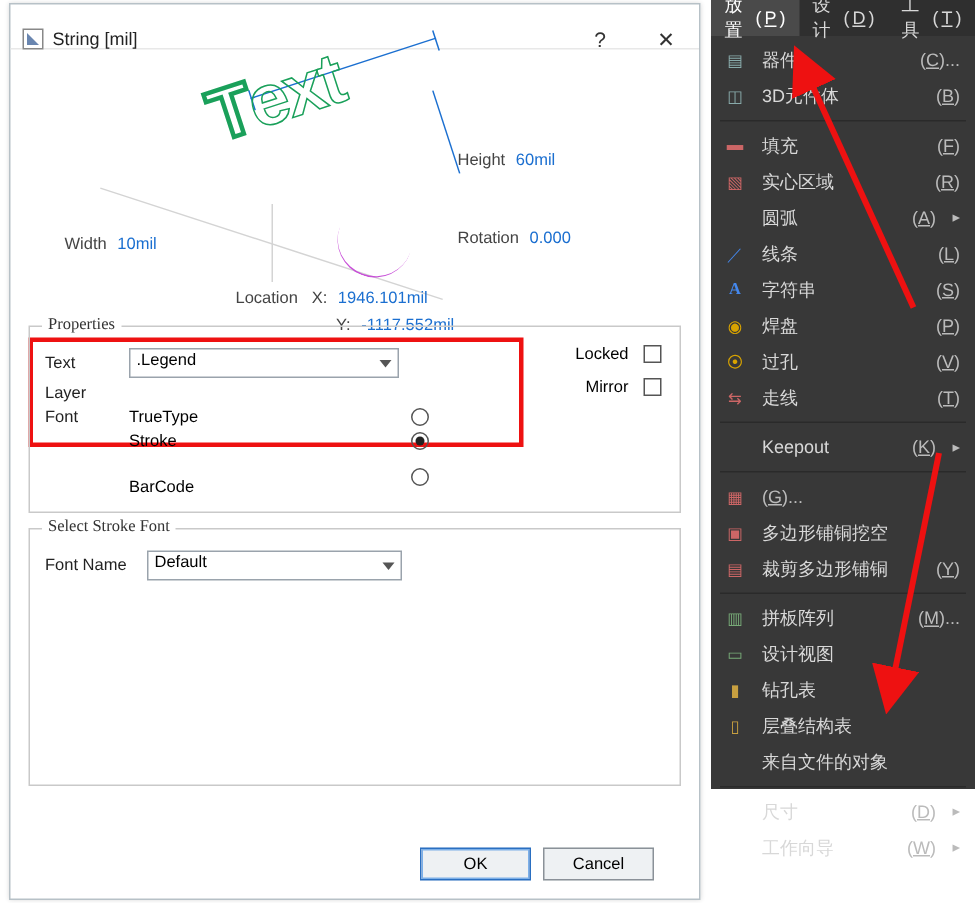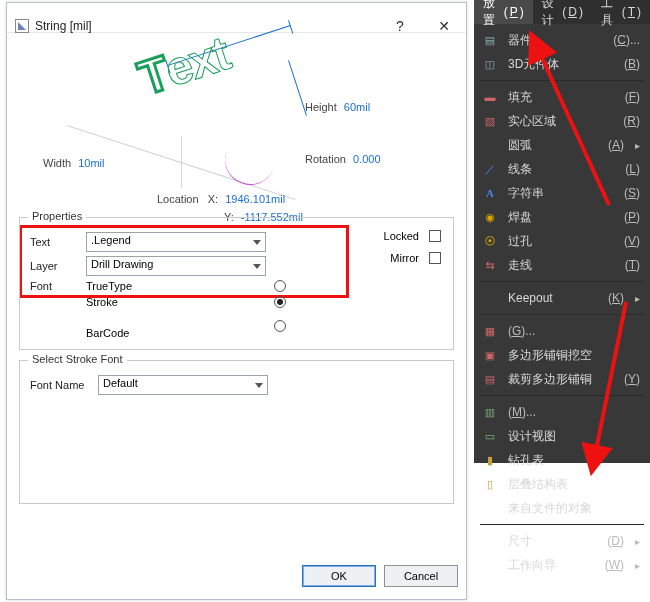--- a/index.html
+++ b/index.html
@@ -62,51 +62,51 @@
   .lbl { position:absolute; font-size:11px; color:#444; }
   .val { color:#1b6fd0; font-size:11px; margin-left:4px;margin-top:24px; }
   .lbl.height { left:286px; top:60px; }
   .lbl.width  { left:24px;  top:116px; }
   .lbl.rot    { left:286px; top:112px; }
   .lbl.loc    { left:138px; top:152px; }
   .lbl.locy   { left:205px; top:170px;text-align:center; }
 
   
   .group { border:1px solid #c9c9c9; margin-top:6px; padding:10px 10px 6px 10px; position:relative; font-size:11px;}
-  .group-title { position:absolute; top:-8px; left:8px; background:#fff; padding:0 4px; font-size:11px; color:#333;}
+  .group-title { position:absolute; top:-8px; left:8px; background:#fff; padding:0 4px; font-size:11px; color:#333;font-family:Liberation Serif, serif;}
   .row { display:flex; align-items:center; gap:6px; margin:4px 0; }
   .row label.col { width:50px; color:#222; }
   .combo, .combo2 {
     flex:0 0 180px; height:20px; font-size:11px; padding:1px 16px 0 4px;
     border:1px solid #9aa3ac; background:#fff; position:relative;
   }
   .combo::after,.combo2::after{
     content:""; position:absolute; right:4px; top:7px; width:0;height:0;
     border-left:4px solid transparent;border-right:4px solid transparent;border-top:5px solid #555;
   }
   .radio { width:12px;height:12px;border:1px solid #555;border-radius:50%;display:inline-block;vertical-align:middle;margin-left:62px;position:relative;}
   .radio.sel::after{content:"";position:absolute;left:2px;top:2px;width:6px;height:6px;border-radius:50%;background:#222;}
   .check { width:12px;height:12px;border:1px solid #555;display:inline-block;}
   .right-pair { position:absolute; right:12px; display:flex; align-items:center; gap:10px; font-size:11px;padding-left:43px;}
   .right-pair.r1{ top:12px;} .right-pair.r2{ top:34px;}
 
   .grp2 { margin-top:10px; }
-  .btnbar { position:absolute; right:8px; bottom:12px; display:flex; gap:8px;text-align:center; }
+  .btnbar { position:absolute; right:30px; bottom:12px; display:flex; gap:8px;text-align:center; }
   .btn { width:74px; height:22px; font-size:11px; border:1px solid #8a9198; background:#eef1f3;
          display:flex;align-items:center;justify-content:center; }
   .btn.primary { border:1px solid #2a6fc1; box-shadow: inset 0 0 0 1px #7db0e8; }
 
   .red-rect {
     position:absolute; left:12px; top:192px; width:330px; height:73px;
     border:3px solid #e11; pointer-events:none;
   }
 
   
   .panel {
-    position:absolute; left:474px; top:0; width:176px; height:463px;
+    position:absolute; left:474px; top:0; width:176px; height:526px;
     background:#383838; color:#d8d8d8; font-size:12px;
   }
   .menubar { height:24px; background:#2f2f2f; display:flex; align-items:stretch;}
   .menubar .m {
     padding:0 9px; display:flex; align-items:center; gap:2px; font-size:12px;
   }
   .menubar .m.active { background:#4a4a4a; color:#fff; }
   .accel { text-decoration: underline; }
   .menu-list { padding:4px 0; }
   .mi { height:24px; display:flex; align-items:center; padding:0 10px 0 8px; gap:10px; position:relative;}
@@ -171,23 +171,20 @@
 
       <div class="row">
         <label class="col">Text</label>
         <div class="combo">
           <span>.Legend</span>
         </div>
       </div>
 
       <div class="row">
         <label class="col">Layer</label>
-        <div class="combo">
-          <span>Drill Drawing</span>
-        </div>
       </div>
 
       <div class="right-pair r1">
         <span>Locked</span>
         <span class="check"></span>
       </div>
       <div class="right-pair r2">
         <span>Mirror</span>
         <span class="check"></span>
       </div>
@@ -202,21 +199,21 @@
         <span style="width:120px;">Stroke</span>
         <span class="radio sel"></span>
       </div>
       <div class="row">
         <label class="col"></label>
         <span style="width:120px;margin-top:15px;">BarCode</span>
         <span class="radio"></span>
       </div>
     </div>
 
-    <div class="group grp2" style="height:144px;">
+    <div class="group grp2" style="height:172px;">
       <span class="group-title">Select Stroke Font</span>
       <div class="row">
         <label class="col" style="width:62px">Font Name</label>
         <div class="combo2" style="flex:0 0 170px">
           <span>Default</span>
         </div>
       </div>
     </div>
 
     <div class="btnbar">
@@ -321,20 +318,21 @@
         <span class="acc"></span>
       </div>
       <div class="mi">
         <span class="ic" style="color: rgb(204, 102, 102);">▤</span>
         <span class="txt">裁剪多边形铺铜</span>
         <span class="acc">(<span class="accel">Y</span>)</span>
       </div>
       <div class="sep"></div>
       <div class="mi">
         <span class="ic" style="color: rgb(119, 170, 119);">▥</span>
+        <span class="txt">拼板阵列</span>
         <span class="acc">(<span class="accel">M</span>)...</span>
       </div>
       <div class="mi">
         <span class="ic" style="color: rgb(119, 170, 119);">▭</span>
         <span class="txt">设计视图</span>
         <span class="acc"></span>
       </div>
       <div class="mi">
         <span class="ic" style="color: rgb(200, 160, 64);">▮</span>
         <span class="txt">钻孔表</span>

